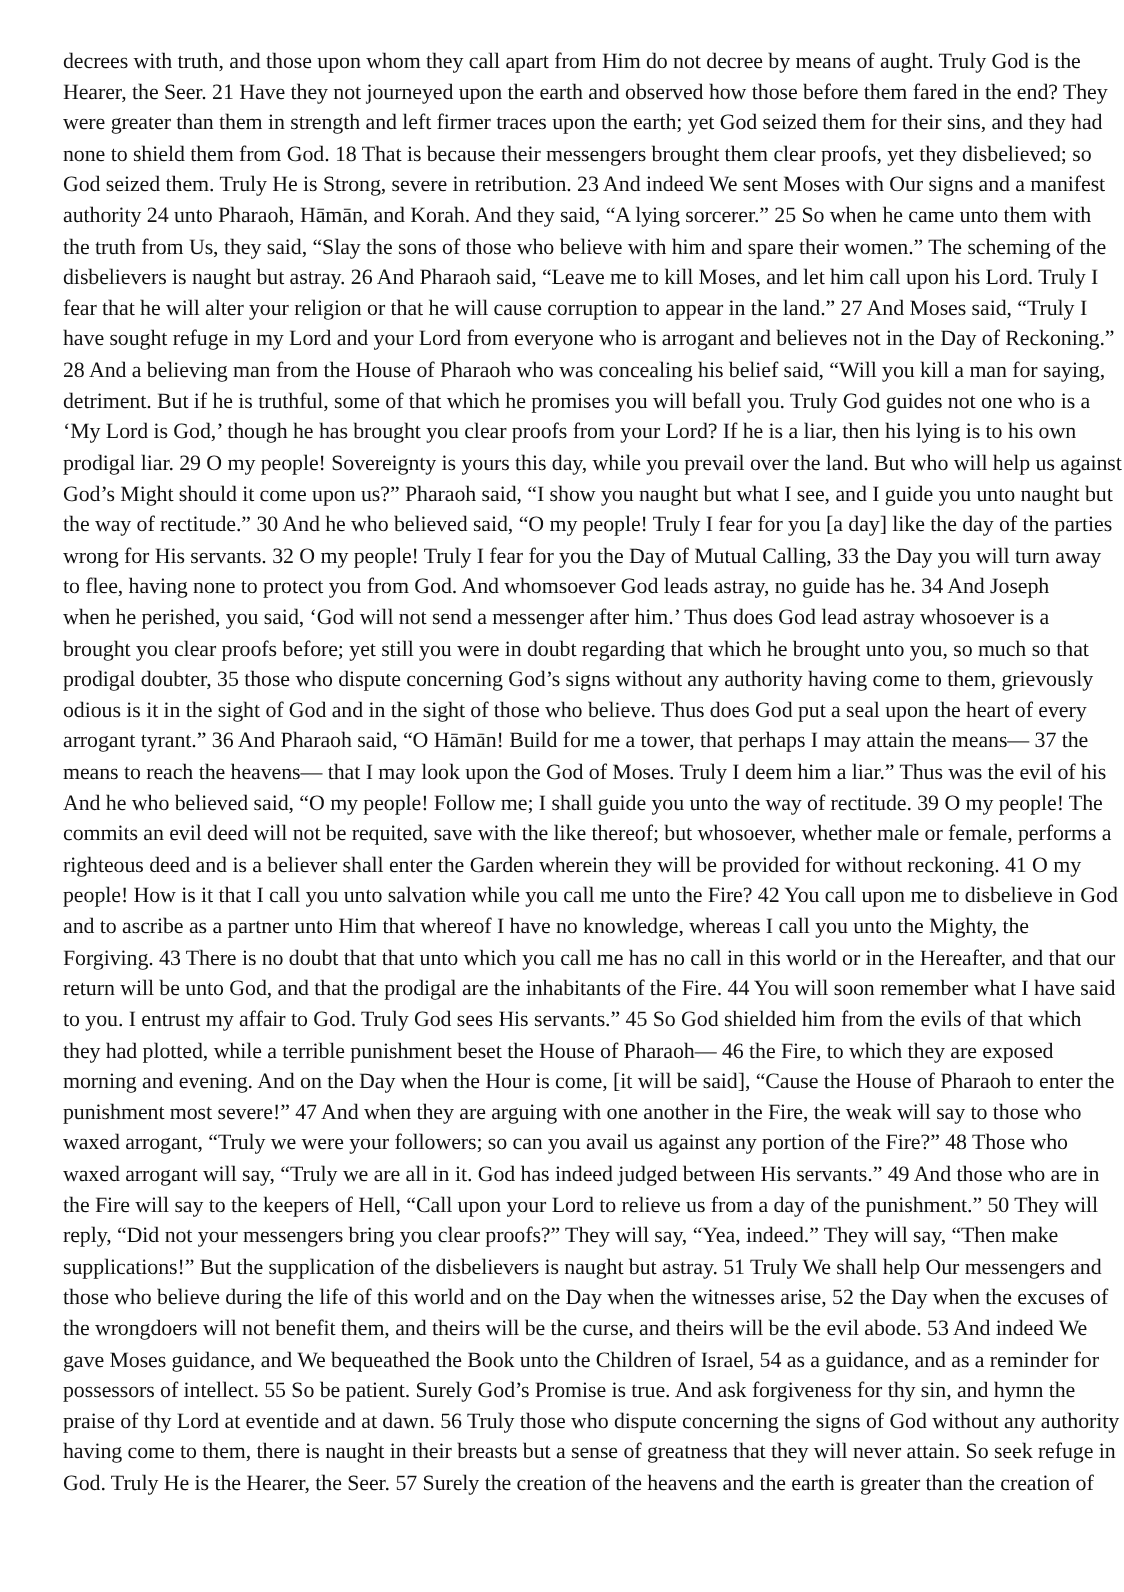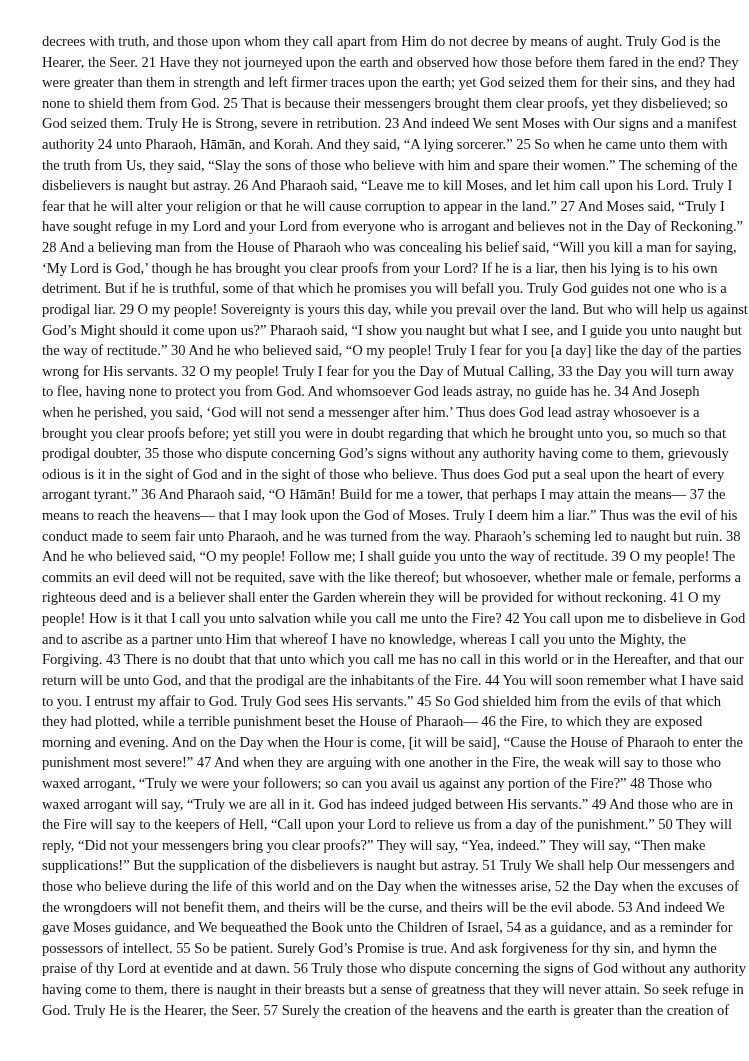--- a/index.html
+++ b/index.html
@@ -19,42 +19,41 @@
   .line { white-space: nowrap; display: block; height: 20.62px; }
 </style>
 </head>
 <body>
 
 <div class="page">
   <div class="text-block" id="text-block">
       <span class="line">decrees with truth, and those upon whom they call apart from Him do not decree by means of aught. Truly God is the</span>
       <span class="line">Hearer, the Seer. 21 Have they not journeyed upon the earth and observed how those before them fared in the end? They</span>
       <span class="line">were greater than them in strength and left firmer traces upon the earth; yet God seized them for their sins, and they had</span>
-      <span class="line">none to shield them from God. 25 That is because their messengers brought them clear proofs, yet they disbelieved; so</span>
+      <span class="line">none to shield them from God. 18 That is because their messengers brought them clear proofs, yet they disbelieved; so</span>
       <span class="line">God seized them. Truly He is Strong, severe in retribution. 23 And indeed We sent Moses with Our signs and a manifest</span>
       <span class="line">authority 24 unto Pharaoh, Hāmān, and Korah. And they said, “A lying sorcerer.” 25 So when he came unto them with</span>
       <span class="line">the truth from Us, they said, “Slay the sons of those who believe with him and spare their women.” The scheming of the</span>
       <span class="line">disbelievers is naught but astray. 26 And Pharaoh said, “Leave me to kill Moses, and let him call upon his Lord. Truly I</span>
       <span class="line">fear that he will alter your religion or that he will cause corruption to appear in the land.” 27 And Moses said, “Truly I</span>
       <span class="line">have sought refuge in my Lord and your Lord from everyone who is arrogant and believes not in the Day of Reckoning.”</span>
       <span class="line">28 And a believing man from the House of Pharaoh who was concealing his belief said, “Will you kill a man for saying,</span>
+      <span class="line">detriment. But if he is truthful, some of that which he promises you will befall you. Truly God guides not one who is a</span>
       <span class="line">‘My Lord is God,’ though he has brought you clear proofs from your Lord? If he is a liar, then his lying is to his own</span>
-      <span class="line">detriment. But if he is truthful, some of that which he promises you will befall you. Truly God guides not one who is a</span>
       <span class="line">prodigal liar. 29 O my people! Sovereignty is yours this day, while you prevail over the land. But who will help us against</span>
       <span class="line">God’s Might should it come upon us?” Pharaoh said, “I show you naught but what I see, and I guide you unto naught but</span>
       <span class="line">the way of rectitude.” 30 And he who believed said, “O my people! Truly I fear for you [a day] like the day of the parties</span>
       <span class="line">wrong for His servants. 32 O my people! Truly I fear for you the Day of Mutual Calling, 33 the Day you will turn away</span>
       <span class="line">to flee, having none to protect you from God. And whomsoever God leads astray, no guide has he. 34 And Joseph</span>
       <span class="line">when he perished, you said, ‘God will not send a messenger after him.’ Thus does God lead astray whosoever is a</span>
       <span class="line">brought you clear proofs before; yet still you were in doubt regarding that which he brought unto you, so much so that</span>
       <span class="line">prodigal doubter, 35 those who dispute concerning God’s signs without any authority having come to them, grievously</span>
       <span class="line">odious is it in the sight of God and in the sight of those who believe. Thus does God put a seal upon the heart of every</span>
       <span class="line">arrogant tyrant.” 36 And Pharaoh said, “O Hāmān! Build for me a tower, that perhaps I may attain the means— 37 the</span>
       <span class="line">means to reach the heavens— that I may look upon the God of Moses. Truly I deem him a liar.” Thus was the evil of his</span>
-      <span class="line">conduct made to seem fair unto Pharaoh, and he was turned from the way. Pharaoh’s scheming led to naught but ruin. 38</span>
       <span class="line">And he who believed said, “O my people! Follow me; I shall guide you unto the way of rectitude. 39 O my people! The</span>
       <span class="line">commits an evil deed will not be requited, save with the like thereof; but whosoever, whether male or female, performs a</span>
       <span class="line">righteous deed and is a believer shall enter the Garden wherein they will be provided for without reckoning. 41 O my</span>
       <span class="line">people! How is it that I call you unto salvation while you call me unto the Fire? 42 You call upon me to disbelieve in God</span>
       <span class="line">and to ascribe as a partner unto Him that whereof I have no knowledge, whereas I call you unto the Mighty, the</span>
       <span class="line">Forgiving. 43 There is no doubt that that unto which you call me has no call in this world or in the Hereafter, and that our</span>
       <span class="line">return will be unto God, and that the prodigal are the inhabitants of the Fire. 44 You will soon remember what I have said</span>
       <span class="line">to you. I entrust my affair to God. Truly God sees His servants.” 45 So God shielded him from the evils of that which</span>
       <span class="line">they had plotted, while a terrible punishment beset the House of Pharaoh— 46 the Fire, to which they are exposed</span>
       <span class="line">morning and evening. And on the Day when the Hour is come, [it will be said], “Cause the House of Pharaoh to enter the</span>

